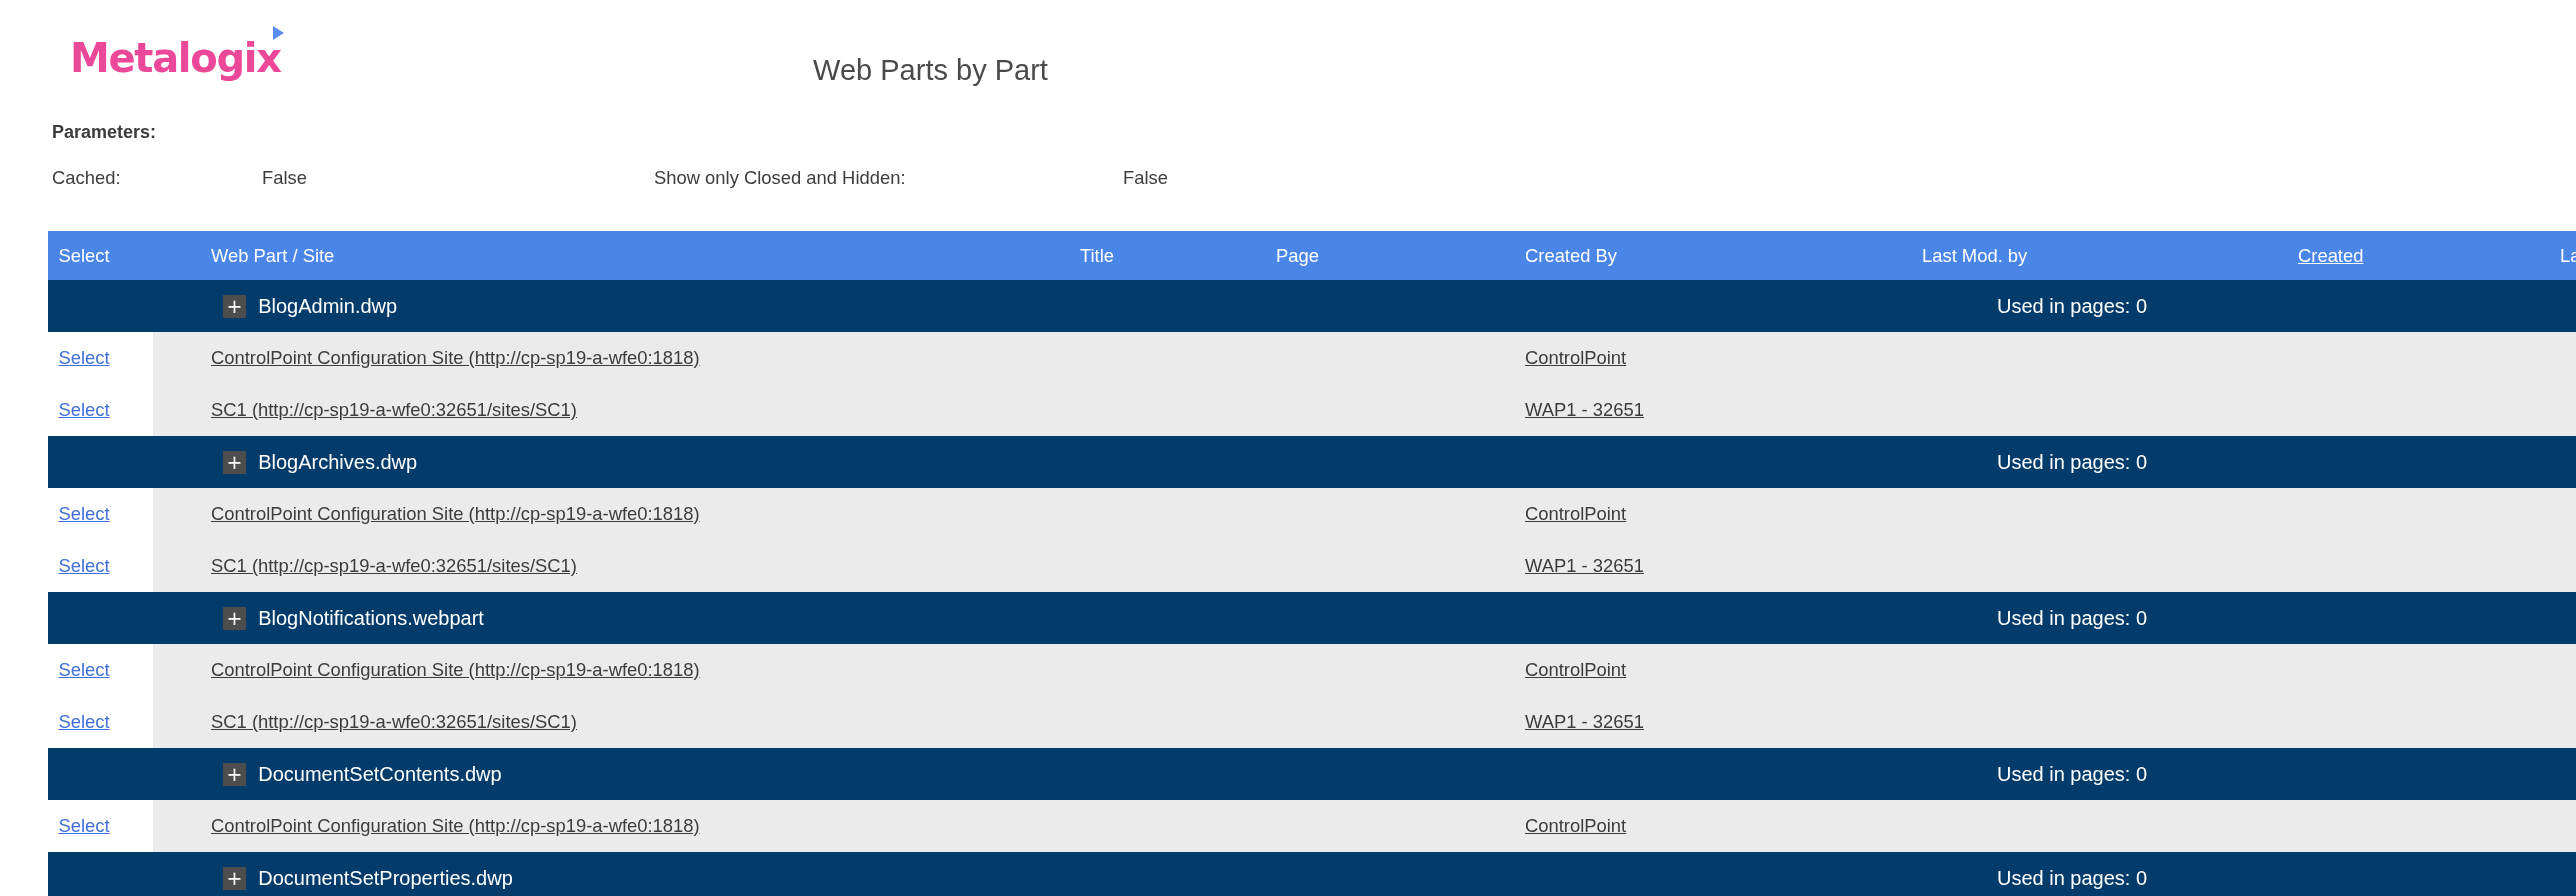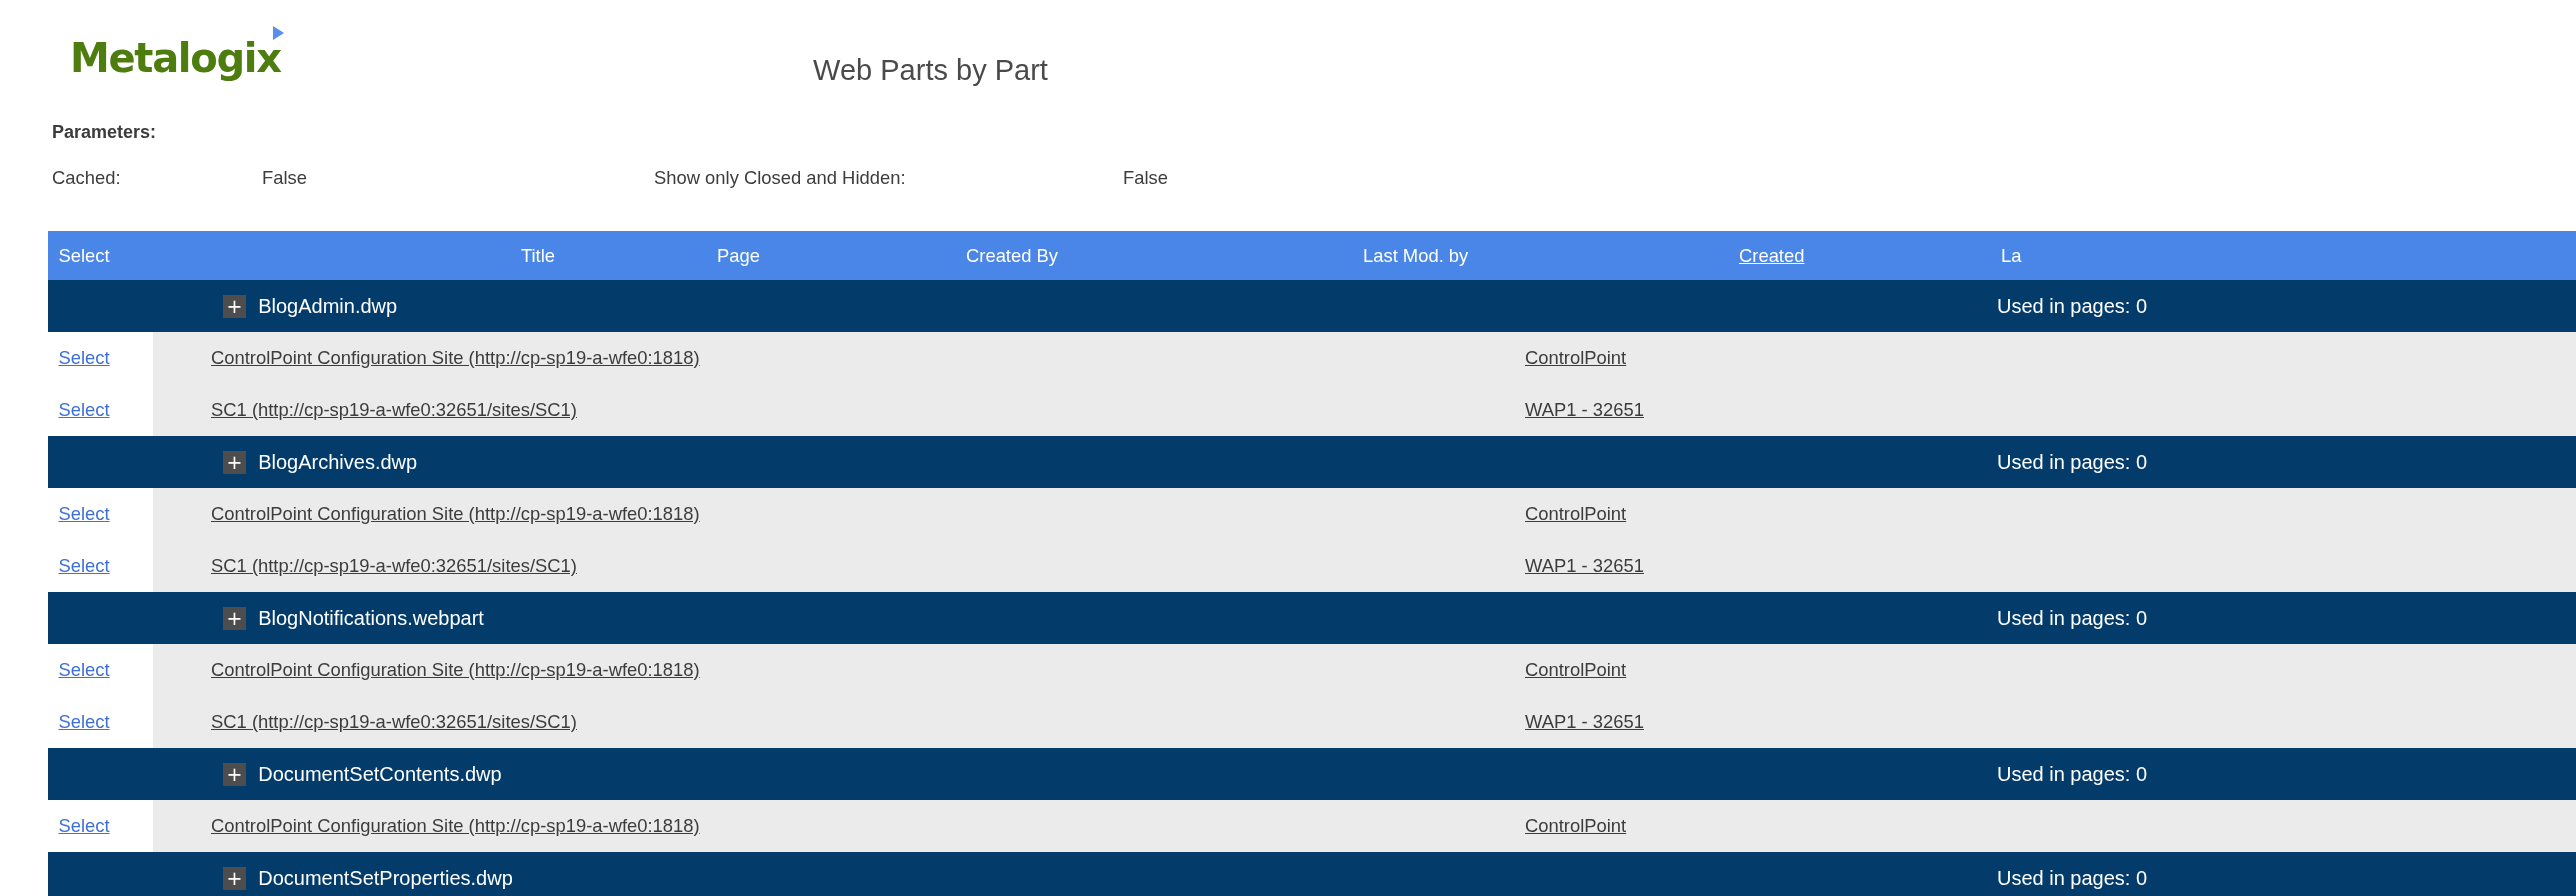--- a/index.html
+++ b/index.html
@@ -21,21 +21,21 @@
     position: relative;
     height: 122px;
   }
   .brand {
     position: absolute;
     left: 70px;
     top: 38px;
     font-size: 40px;
     font-weight: bold;
     letter-spacing: -1.3px;
-    color: #4d7c0f;
+    color: #ec4899;
     font-family: "DejaVu Sans", sans-serif;
     line-height: 1;
     white-space: nowrap;
   }
   .brand .flag {
     display: inline-block;
     width: 0;
     height: 0;
     border-left: 11.4px solid #5b8df0;
     border-top: 7px solid transparent;
@@ -202,20 +202,21 @@
       <span class="param-cell p-val1">False</span>
       <span class="param-cell p-lab2">Show only Closed and Hidden:</span>
       <span class="param-cell p-val2">False</span>
     </div>
   </div>
 
   <div class="grid">
 
     <div class="row head-row">
       <div class="cell c-select">Select</div>
+      <div class="cell c-webpart">Web Part / Site</div>
       <div class="cell c-title">Title</div>
       <div class="cell c-page">Page</div>
       <div class="cell c-createdby">Created By</div>
       <div class="cell c-lastmod">Last Mod. by</div>
       <div class="cell c-created">Created</div>
       <div class="cell c-lastmodified">La</div>
     </div>
 
     <div id="table-body">
         <div class="row group-row">

